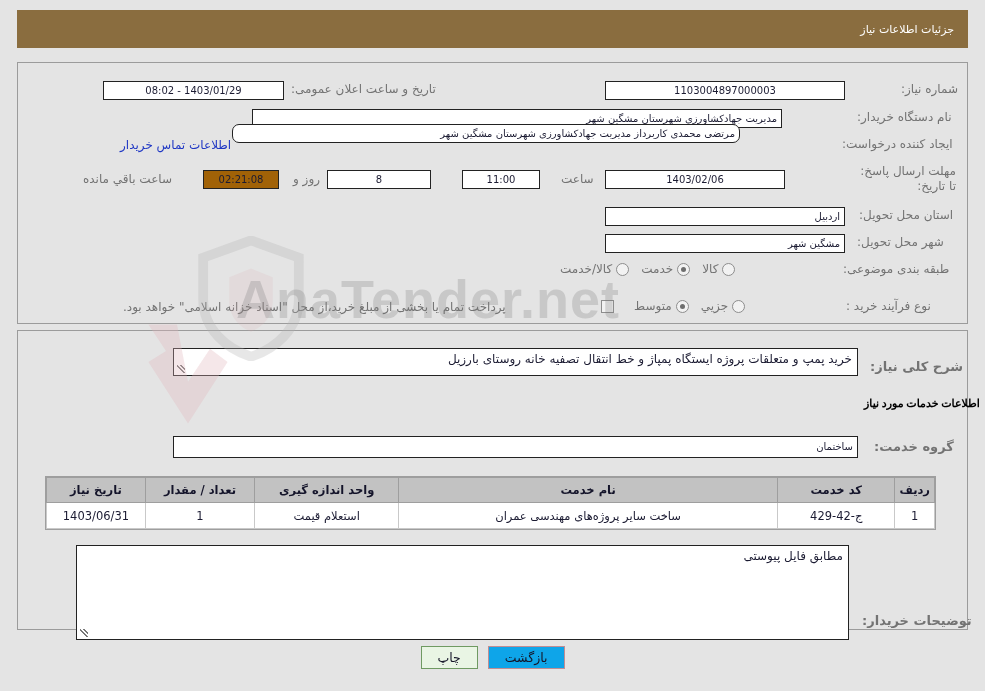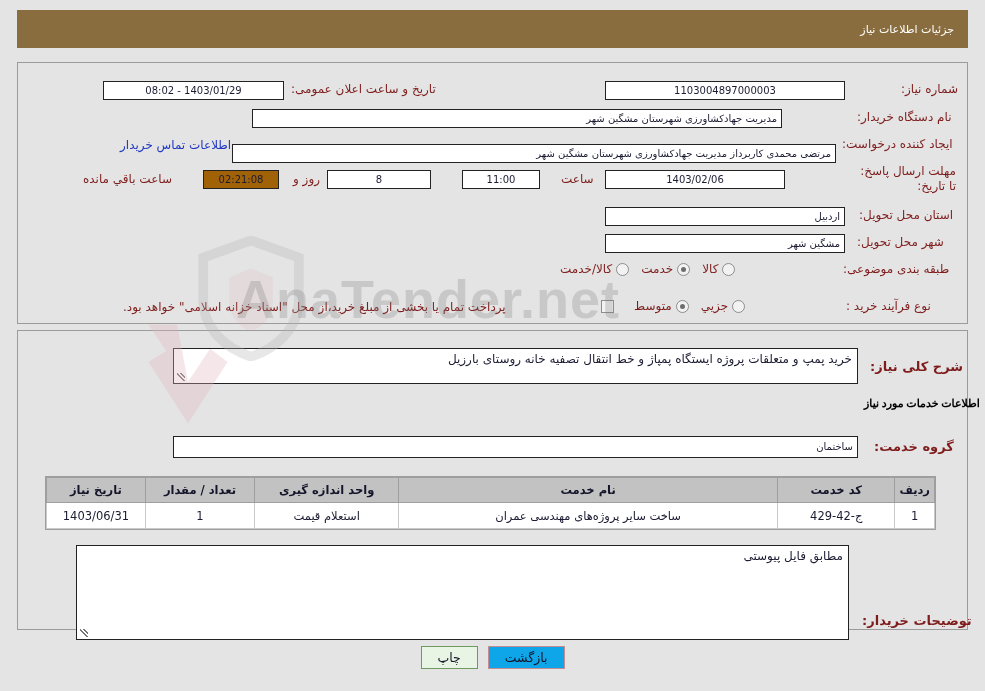--- a/index.html
+++ b/index.html
@@ -74,21 +74,21 @@
 
   
   .row {
     position: absolute;
     display: flex;
     align-items: center;
     gap: 6px;
     white-space: nowrap;
   }
   .lbl {
-    color: #7f1d1d;
+    color: #737373;
     font-size: 12px;
     text-align: right;
     line-height: 1.25;
   }
   .lbl-bold { font-weight: bold; }
   .fld {
     background: #ffffff;
     border: 1px solid #222222;
     height: 19px;
     line-height: 17px;
@@ -242,21 +242,21 @@
 <div class="fld ctr" style="position:absolute; left:103px; top:81px; width:181px; z-index:4;">1403/01/29 - 08:02</div>
 
 <div class="row" style="left:857px; top:110px; z-index:4;">
   <span class="lbl">نام دستگاه خریدار:</span>
 </div>
 <div class="fld rt" style="position:absolute; left:232px; top:109px; width:530px; z-index:4;margin-left:20px;">مدیریت جهادکشاورزی شهرستان مشگین شهر</div>
 
 <div class="row" style="left:842px; top:137px; z-index:4;">
   <span class="lbl">ایجاد کننده درخواست:</span>
 </div>
-<div class="fld rt" style="position:absolute; left:232px; top:144px; width:604px; z-index:4;">مرتضی محمدی کاربرداز مدیریت جهادکشاورزی شهرستان مشگین شهر</div>
+<div class="fld rt" style="position:absolute; left:232px; top:124px; width:508px; z-index:4;border-radius:7px;">مرتضی محمدی کاربرداز مدیریت جهادکشاورزی شهرستان مشگین شهر</div>
 <a class="link" style="position:absolute; left:120px; top:138px; z-index:4;">اطلاعات تماس خریدار</a>
 
 <div class="row" style="left:856px; top:164px; width:100px; z-index:4; display:block; text-align:right; white-space:normal; line-height:15px;">
   <span class="lbl">مهلت ارسال پاسخ: تا تاریخ:</span>
 </div>
 <div class="fld ctr" style="position:absolute; left:605px; top:170px; width:180px; z-index:4;">1403/02/06</div>
 <span class="lbl" style="position:absolute; left:561px; top:172px; z-index:4;">ساعت</span>
 <div class="fld ctr" style="position:absolute; left:462px; top:170px; width:78px; z-index:4;">11:00</div>
 <div class="fld ctr" style="position:absolute; left:327px; top:170px; width:104px; z-index:4;">8</div>
 <span class="lbl" style="position:absolute; left:293px; top:172px; z-index:4;">روز و</span>
@@ -303,21 +303,21 @@
     <span class="radio on"></span>
     <span class="rtxt lbl">متوسط</span>
   </span>
 </div>
 <span style="position:absolute; left:601px; top:300px; width:13px; height:13px; border:1px solid #8d8d8d; background:#f2f2f2; z-index:4;"></span>
 <span class="lbl" style="position:absolute; left:123px; top:300px; z-index:4;">پرداخت تمام یا بخشی از مبلغ خرید،از محل "اسناد خزانه اسلامی" خواهد بود.</span>
 
 <div class="panel panel-mid"></div>
 
 <span class="lbl lbl-bold" style="position:absolute; left:870px; top:359px; z-index:4; font-size:13px;">شرح کلی نیاز:</span>
-<div class="ta" style="position:absolute; left:173px; top:348px; width:685px; height:36px; z-index:4;">خرید پمپ و متعلقات پروژه ایستگاه پمپاژ و خط انتقال تصفیه خانه روستای بارزیل</div>
+<div class="ta" style="position:absolute; left:173px; top:348px; width:685px; height:28px; z-index:4;">خرید پمپ و متعلقات پروژه ایستگاه پمپاژ و خط انتقال تصفیه خانه روستای بارزیل</div>
 
 <span class="section-title" style="left:864px; top:397px; z-index:4;">اطلاعات خدمات مورد نیاز</span>
 
 <span class="lbl lbl-bold" style="position:absolute; left:874px; top:439px; z-index:4; font-size:13px;">گروه خدمت:</span>
 <div class="fld rt" style="position:absolute; left:173px; top:436px; width:685px; height:22px; line-height:20px; z-index:4;">ساختمان</div>
 
 <div class="tbl-wrap">
   <table class="items">
     <thead>
       <tr>

